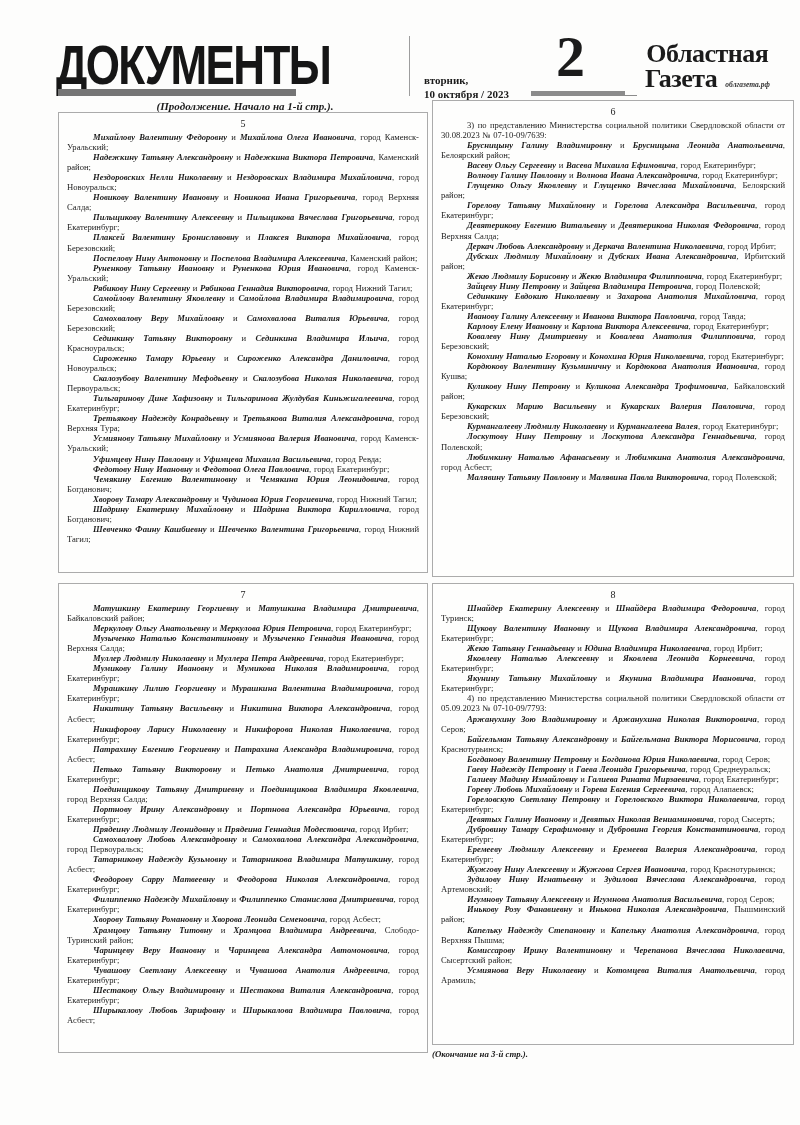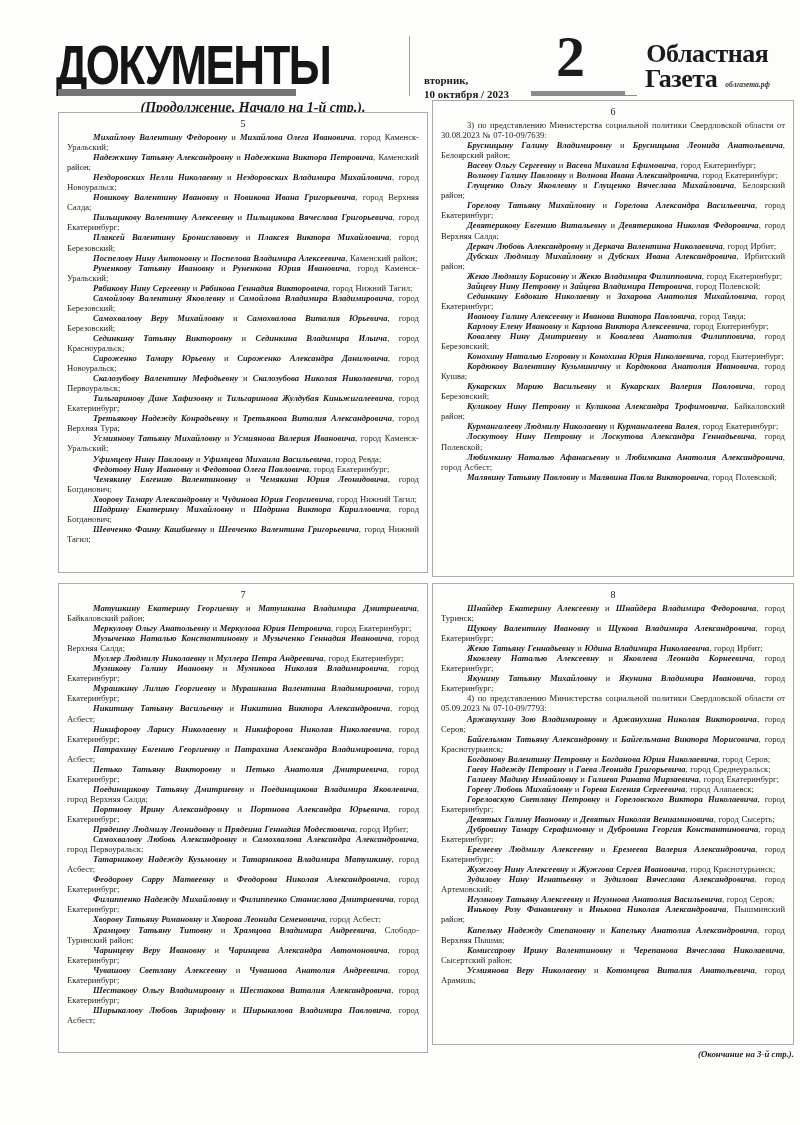--- a/index.html
+++ b/index.html
@@ -51,26 +51,26 @@
     font-weight: bold; font-size: 26px; line-height: 0.95;
     letter-spacing: -0.5px; white-space: nowrap; text-align: center;
   }
   .brand .site {
     font-size: 7.5px; font-style: italic; letter-spacing: 0;
     margin-left: 8px; color: #333;
   }
 
   
   .cont-top {
-    position: absolute; left: 68px; top: 100px; width: 370px;
-    text-align: center; font-size: 14px; font-weight: bold; font-style: italic;
+    position: absolute; left: 60px; top: 100px; width: 370px;
+    text-align: center; font-size: 11px; font-weight: bold; font-style: italic;
   }
   .cont-bottom {
     position: absolute; left: 432px; top: 1049px; width: 362px;
-    text-align: right; font-size: 8.8px; font-weight: bold; font-style: italic;
+    text-align: left; font-size: 8.8px; font-weight: bold; font-style: italic;
   }
 
   
   .doc-box {
     position: absolute; box-sizing: border-box;
     border: 1px solid #ababab; background: #fefefd;
     padding: 5px 8px 4px 8px; overflow: hidden;
   }
   .box5 { left: 58px;  top: 112px; width: 370px; height: 461px; }
   .box6 { left: 432px; top: 100px; width: 362px; height: 477px; }
@@ -156,22 +156,22 @@
         <p class="entry"><span class="nm">Деркач Любовь Александровну</span> и <span class="nm">Деркача Валентина Николаевича</span>, город Ирбит;</p>
         <p class="entry"><span class="nm">Дубских Людмилу Михайловну</span> и <span class="nm">Дубских Ивана Александровича</span>, Ирбитский район;</p>
         <p class="entry"><span class="nm">Жекю Людмилу Борисовну</span> и <span class="nm">Жекю Владимира Филипповича</span>, город Екатеринбург;</p>
         <p class="entry"><span class="nm">Зайцеву Нину Петровну</span> и <span class="nm">Зайцева Владимира Петровича</span>, город Полевской;</p>
         <p class="entry"><span class="nm">Сединкину Евдокию Николаевну</span> и <span class="nm">Захарова Анатолия Михайловича</span>, город Екатеринбург;</p>
         <p class="entry"><span class="nm">Иванову Галину Алексеевну</span> и <span class="nm">Иванова Виктора Павловича</span>, город Тавда;</p>
         <p class="entry"><span class="nm">Карлову Елену Ивановну</span> и <span class="nm">Карлова Виктора Алексеевича</span>, город Екатеринбург;</p>
         <p class="entry"><span class="nm">Ковалеву Нину Дмитриевну</span> и <span class="nm">Ковалева Анатолия Филипповича</span>, город Березовский;</p>
         <p class="entry"><span class="nm">Конохину Наталью Егоровну</span> и <span class="nm">Конохина Юрия Николаевича</span>, город Екатеринбург;</p>
         <p class="entry"><span class="nm">Кордюкову Валентину Кузьминичну</span> и <span class="nm">Кордюкова Анатолия Ивановича</span>, город Кушва;</p>
+        <p class="entry"><span class="nm">Куликову Нину Петровну</span> и <span class="nm">Куликова Александра Трофимовича</span>, Байкаловский район;</p>
         <p class="entry"><span class="nm">Кукарских Марию Васильевну</span> и <span class="nm">Кукарских Валерия Павловича</span>, город Березовский;</p>
-        <p class="entry"><span class="nm">Куликову Нину Петровну</span> и <span class="nm">Куликова Александра Трофимовича</span>, Байкаловский район;</p>
         <p class="entry"><span class="nm">Курмангалееву Людмилу Николаевну</span> и <span class="nm">Курмангалеева Валея</span>, город Екатеринбург;</p>
         <p class="entry"><span class="nm">Лоскутову Нину Петровну</span> и <span class="nm">Лоскутова Александра Геннадьевича</span>, город Полевской;</p>
         <p class="entry"><span class="nm">Любимкину Наталью Афанасьевну</span> и <span class="nm">Любимкина Анатолия Александровича</span>, город Асбест;</p>
         <p class="entry"><span class="nm">Малявину Татьяну Павловну</span> и <span class="nm">Малявина Павла Викторовича</span>, город Полевской;</p>
       </div>
   </section>
 
   <section class="doc-box box7">
     <div class="box-number">7</div>
     <div class="box-body">

